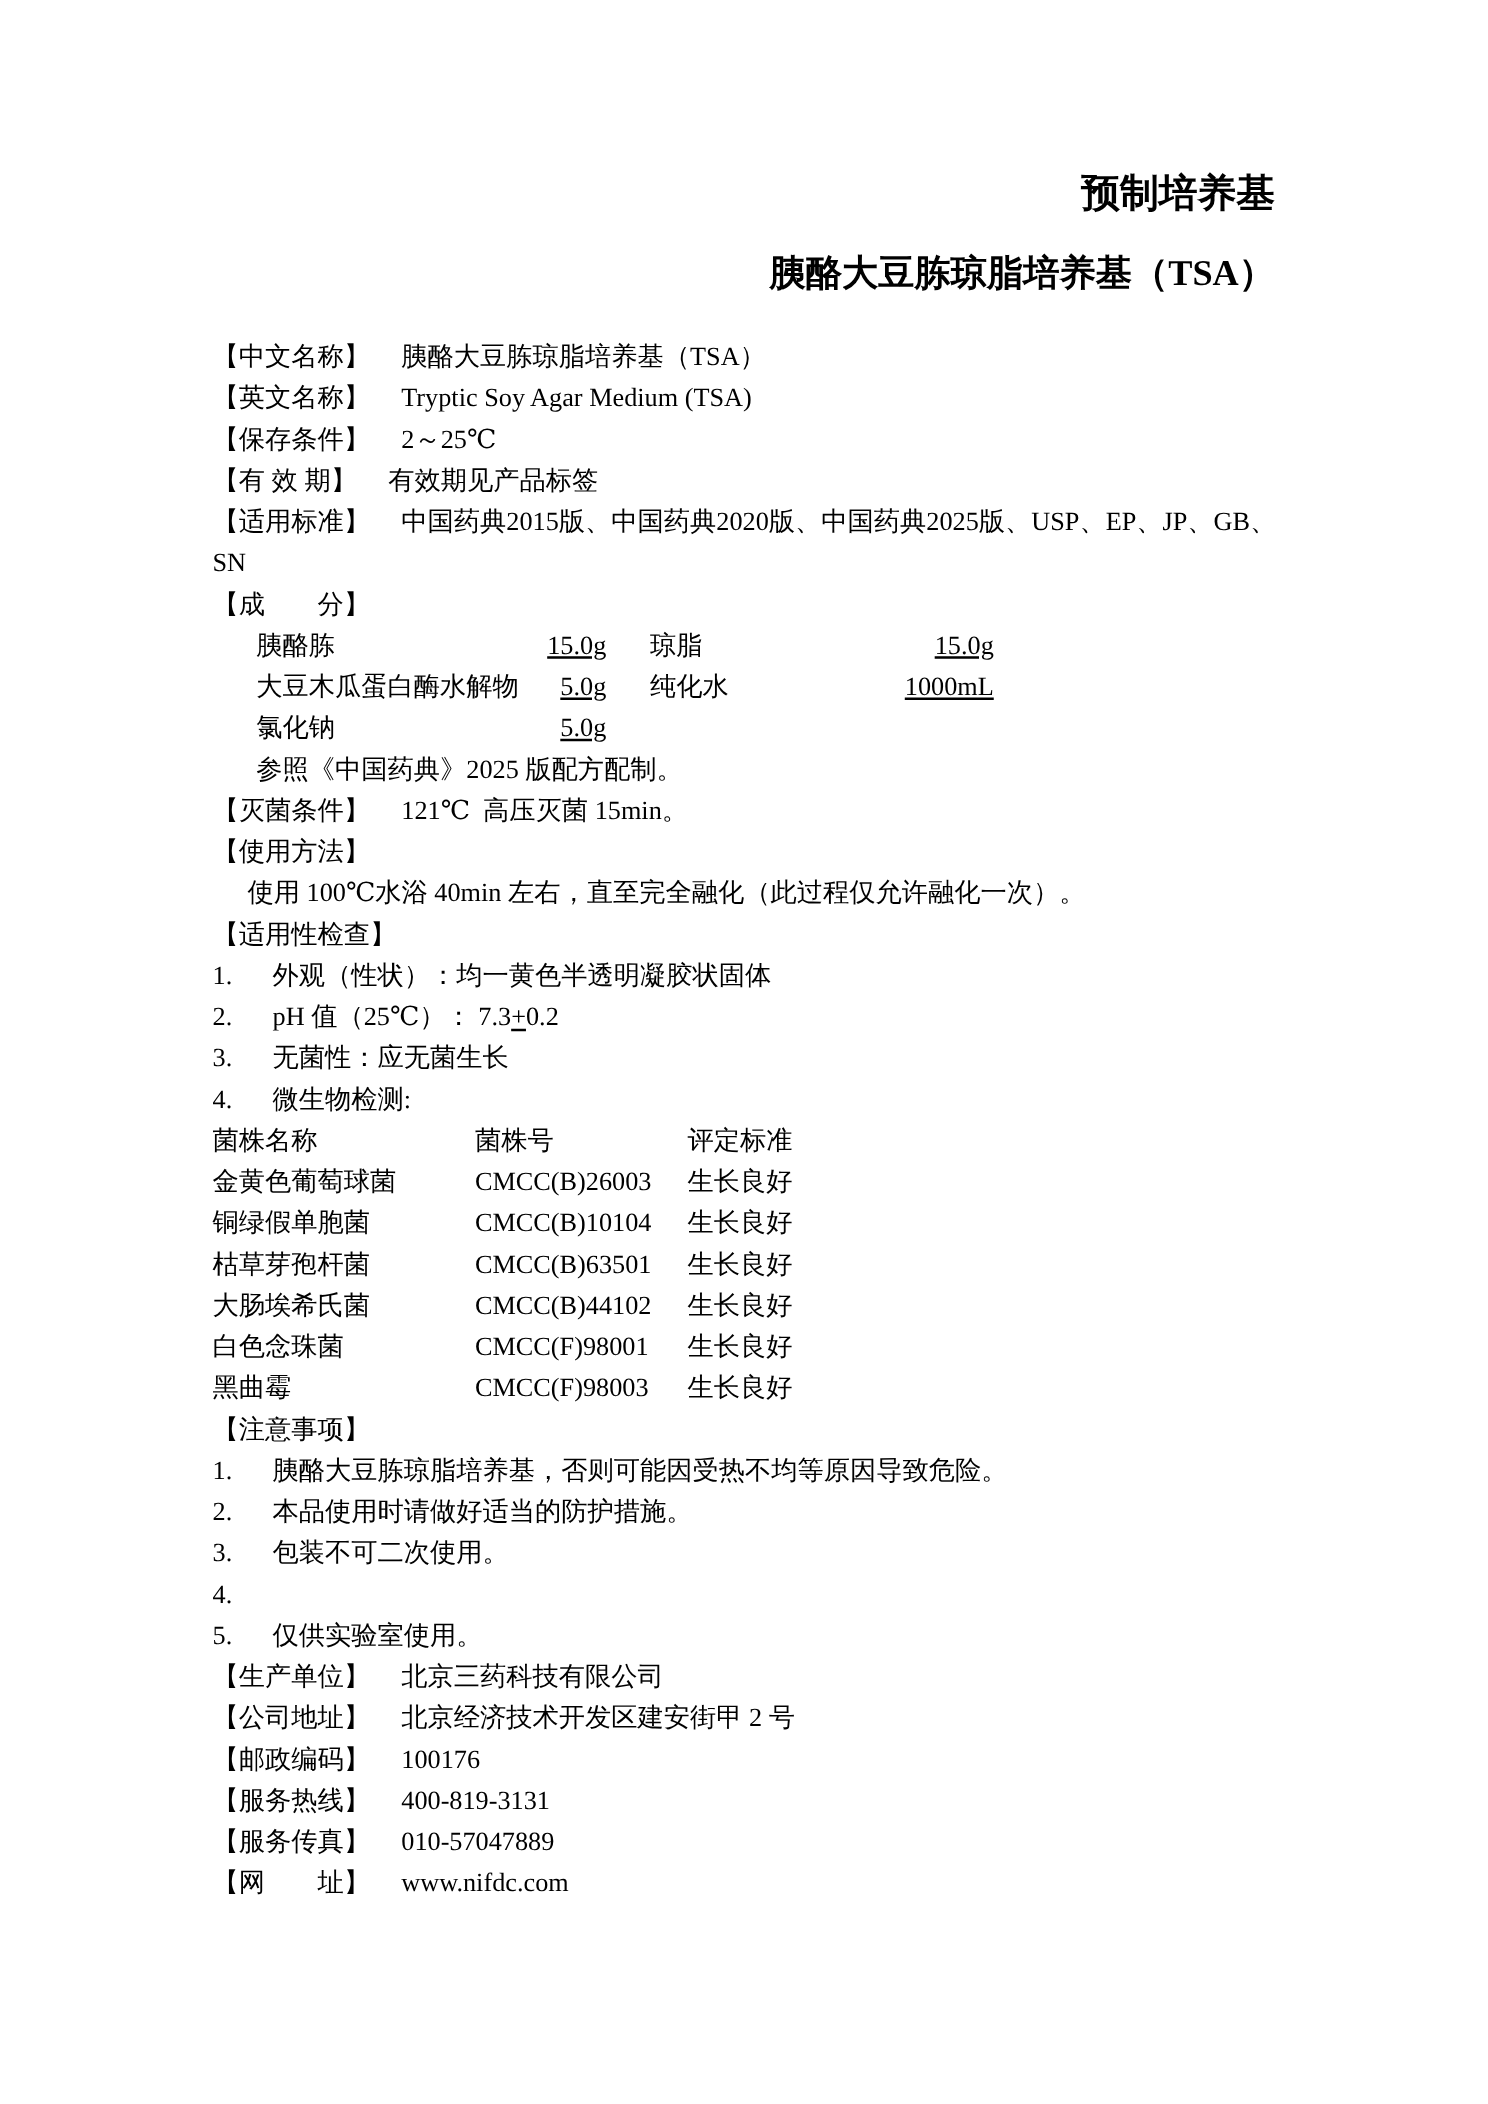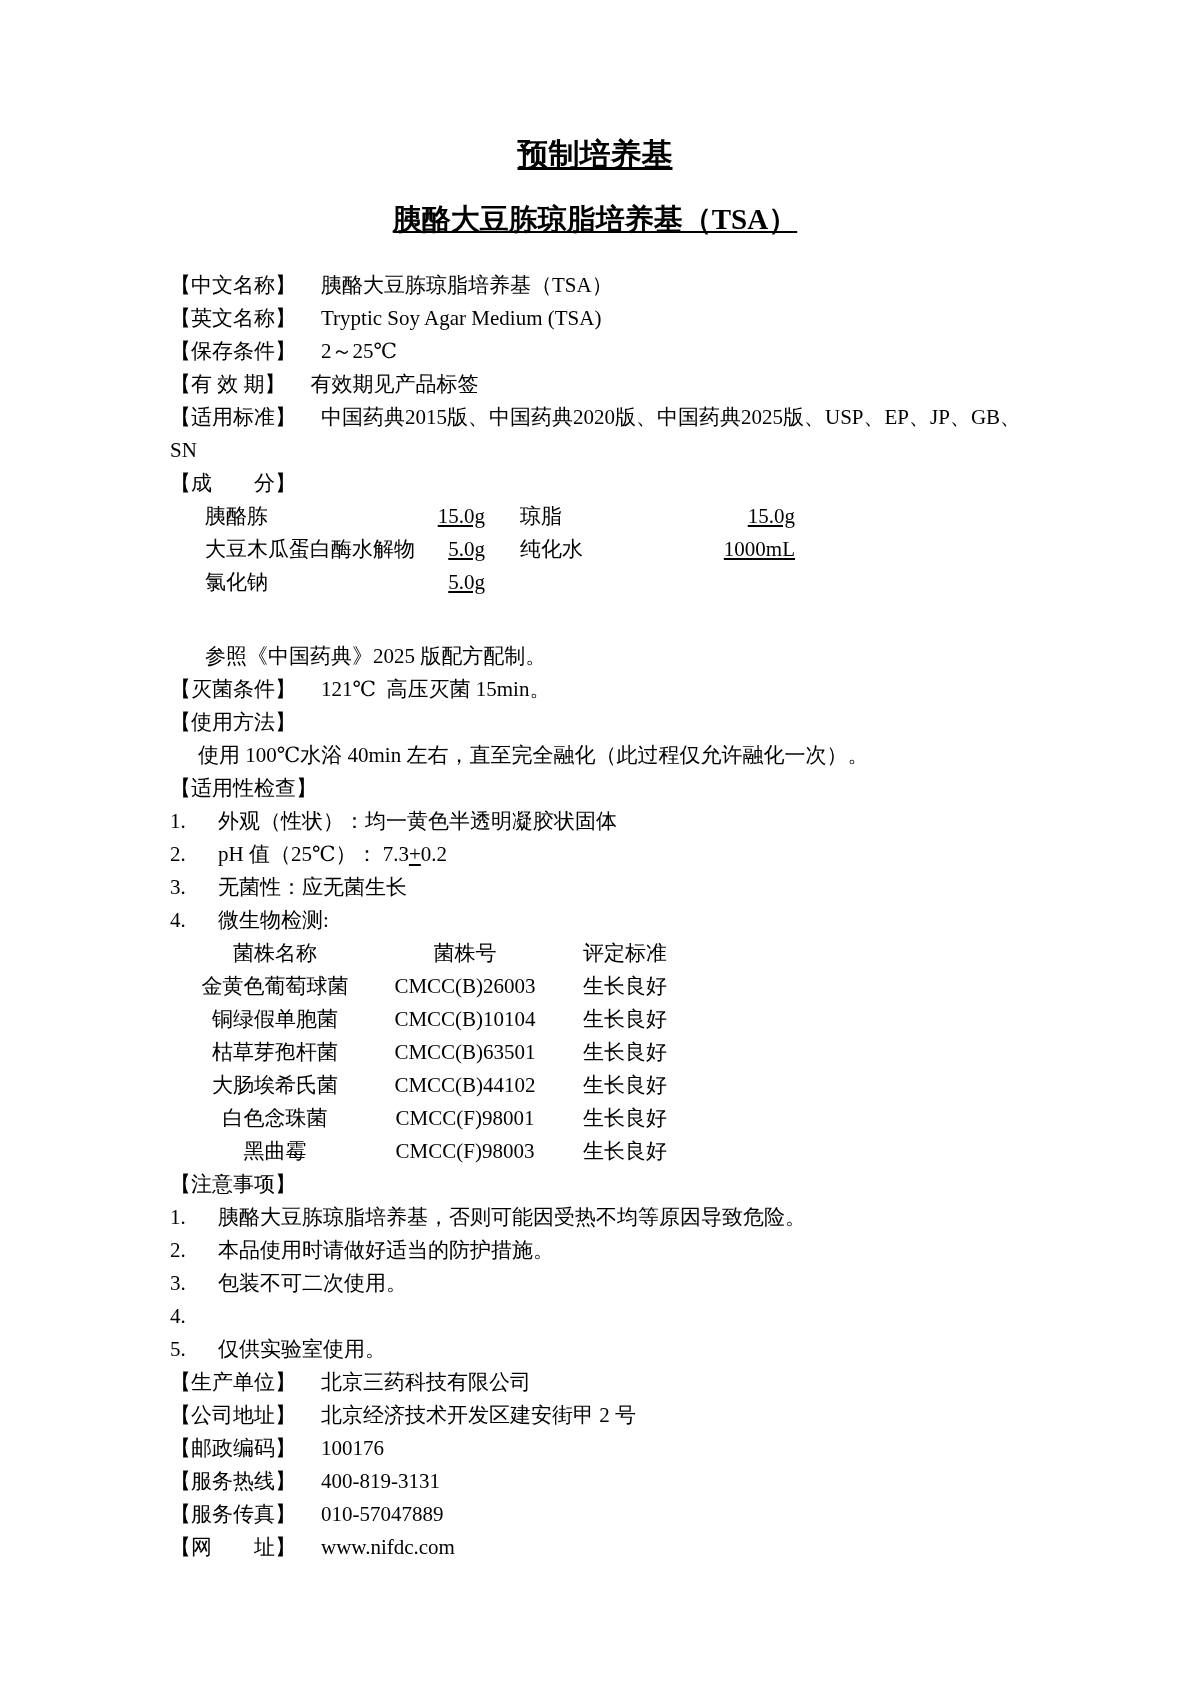--- a/index.html
+++ b/index.html
@@ -6,35 +6,35 @@
   .page{
     position:relative;
     width:1190px;height:1683px;
     background:#ffffff;color:#000;
     box-sizing:border-box;
     padding:135px 150px 0 170px;
     font-family:"Liberation Serif","DejaVu Serif",serif;
     font-size:21px;line-height:33px;
     overflow:hidden;
   }
-  .titles{width:850px;text-align:center;text-decoration:underline;}
+  .titles{width:850px;text-align:right;}
   .t1{font-size:31px;font-weight:bold;margin:0 0 24px;line-height:40px;}
   .t2{font-size:29px;font-weight:bold;margin:0 0 30px;line-height:40px;}
   .line{margin:0;white-space:pre-wrap;}
   .lbl{margin-right:25px;white-space:pre-wrap;}
   .comp-row{display:grid;grid-template-columns:230px 50px 35px 180px 95px;padding-left:35px;}
   .comp-row .amt{text-align:right;text-decoration:underline;}
-  .indent-note{padding-left:35px;margin-top:41px;}
+  .indent-note{padding-left:35px;}
   .indent-usage{padding-left:28px;}
   .num-line{display:flex;margin:0;}
   .num{width:48px;flex:0 0 48px;}
   .num-text{white-space:pre-wrap;}
   .pm{ text-decoration:underline;text-underline-offset:3px;}
   .mtable{display:grid;grid-template-columns:210px 170px 150px;}
-  .mtable .cell{text-align:center;}
+  .mtable .cell{}
 </style>
 </head>
 <body>
 
 <div class="page">
 
   <div class="titles">
     <div class="t1">预制培养基</div>
     <div class="t2">胰酪大豆胨琼脂培养基（TSA）</div>
   </div>

